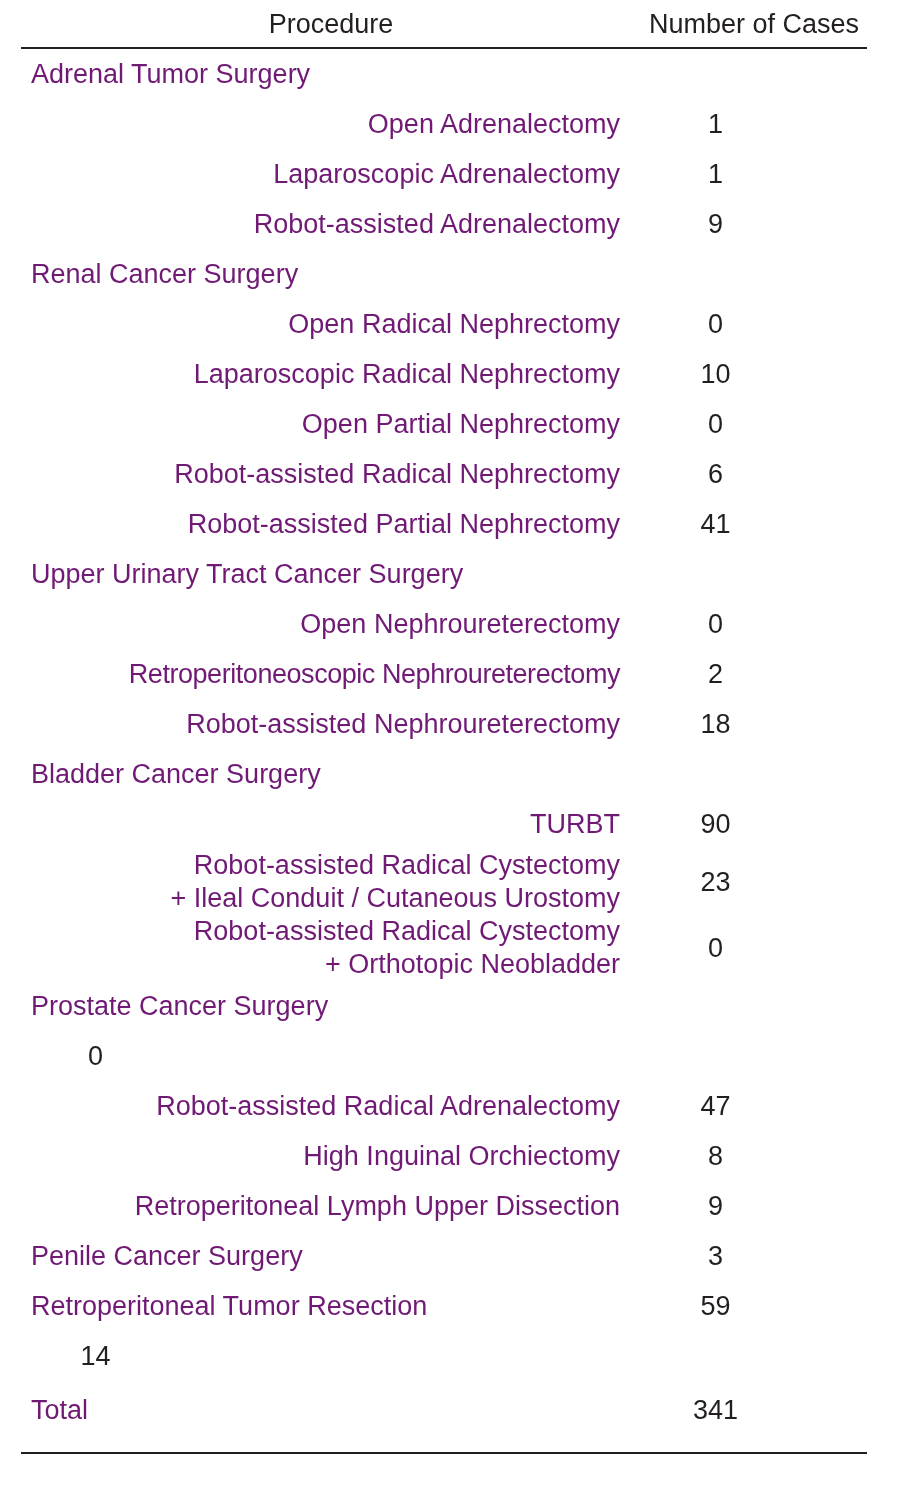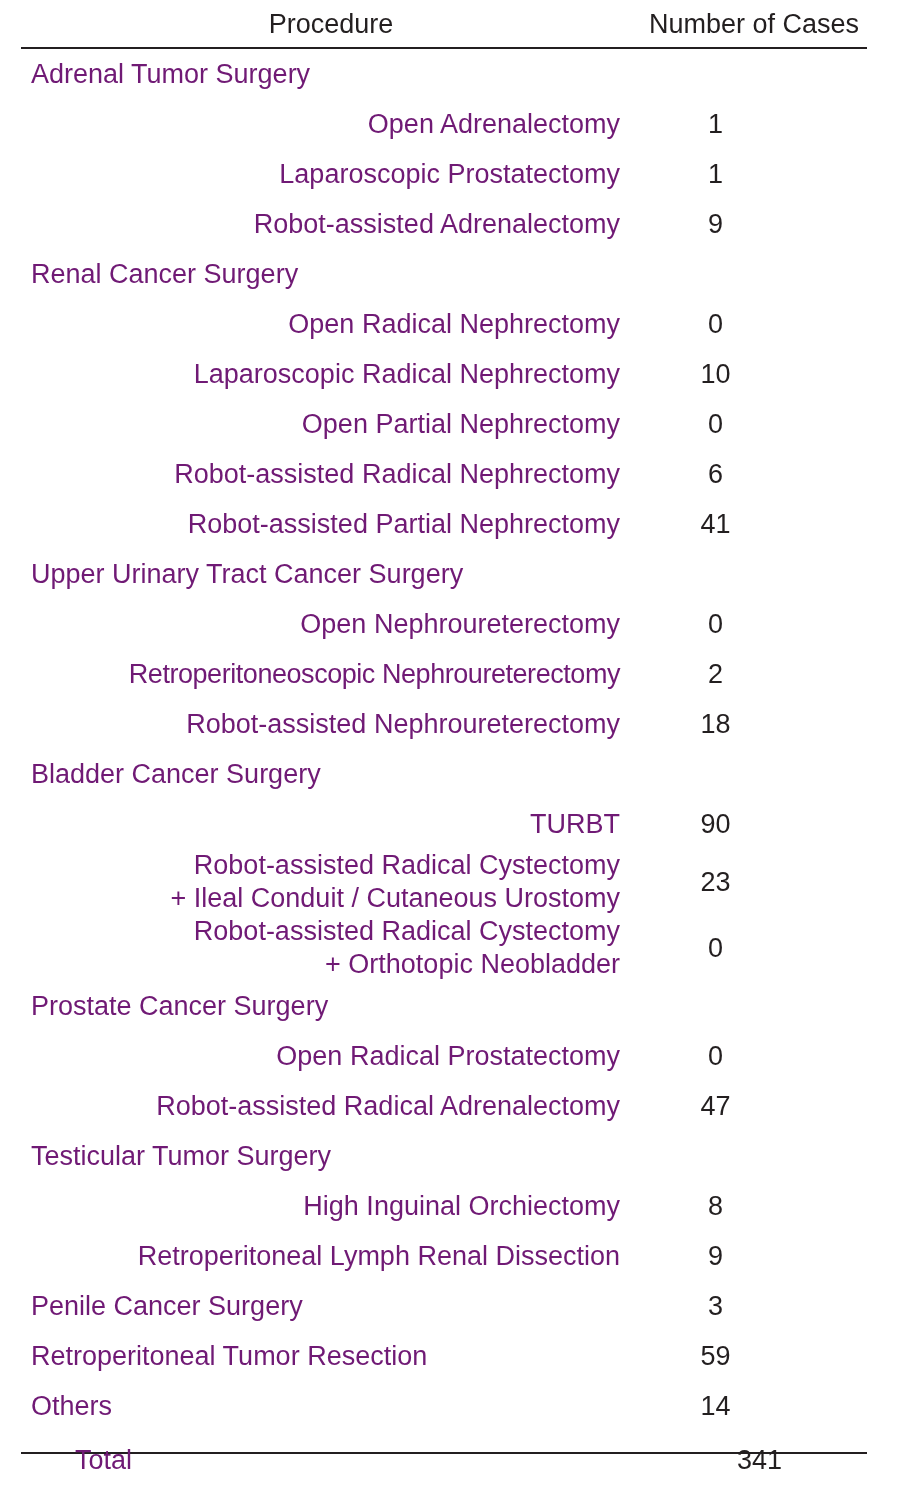--- a/index.html
+++ b/index.html
@@ -70,21 +70,20 @@
     align-items: center;
     height: 50px;
     box-sizing: border-box;
   }
   .row.row-two-line {
     height: 66px;
   }
   .row.row-total {
     height: 52px;
     margin-top: 3px;
-    padding-left: 44px;
   }
 
   .cell-label {
     flex: 0 0 620px;
     width: 620px;
     padding-left: 31px;
     box-sizing: border-box;
     font-size: 27px;
     line-height: 33px;
     white-space: pre-line;
@@ -124,21 +123,21 @@
   <div class="tbody" id="tbody">
       <div class="row">
         <div class="cell-label">Adrenal Tumor Surgery</div>
         <div class="cell-value"></div>
       </div>
       <div class="row">
         <div class="cell-label indent">Open Adrenalectomy</div>
         <div class="cell-value">1</div>
       </div>
       <div class="row">
-        <div class="cell-label indent">Laparoscopic Prostatectomy</div>
+        <div class="cell-label indent">Laparoscopic Adrenalectomy</div>
         <div class="cell-value">1</div>
       </div>
       <div class="row">
         <div class="cell-label indent">Robot-assisted Adrenalectomy</div>
         <div class="cell-value">9</div>
       </div>
       <div class="row">
         <div class="cell-label">Renal Cancer Surgery</div>
         <div class="cell-value"></div>
       </div>
@@ -194,49 +193,43 @@
       <div class="row row-two-line">
         <div class="cell-label indent">Robot-assisted Radical Cystectomy
 + Orthotopic Neobladder</div>
         <div class="cell-value">0</div>
       </div>
       <div class="row">
         <div class="cell-label">Prostate Cancer Surgery</div>
         <div class="cell-value"></div>
       </div>
       <div class="row">
-        <div class="cell-label indent">Open Radical Prostatectomy</div>
         <div class="cell-value">0</div>
       </div>
       <div class="row">
         <div class="cell-label indent">Robot-assisted Radical Adrenalectomy</div>
         <div class="cell-value">47</div>
       </div>
       <div class="row">
-        <div class="cell-label">Testicular Tumor Surgery</div>
-        <div class="cell-value"></div>
-      </div>
-      <div class="row">
         <div class="cell-label indent">High Inguinal Orchiectomy</div>
         <div class="cell-value">8</div>
       </div>
       <div class="row">
-        <div class="cell-label indent">Retroperitoneal Lymph Renal Dissection</div>
+        <div class="cell-label indent">Retroperitoneal Lymph Upper Dissection</div>
         <div class="cell-value">9</div>
       </div>
       <div class="row">
         <div class="cell-label">Penile Cancer Surgery</div>
         <div class="cell-value">3</div>
       </div>
       <div class="row">
         <div class="cell-label">Retroperitoneal Tumor Resection</div>
         <div class="cell-value">59</div>
       </div>
       <div class="row">
-        <div class="cell-label">Others</div>
         <div class="cell-value">14</div>
       </div>
     </div>
 
   <div class="rule rule-total"></div>
 
   <div class="row row-total">
     <div class="cell-label">Total</div>
     <div class="cell-value">341</div>
   </div>

